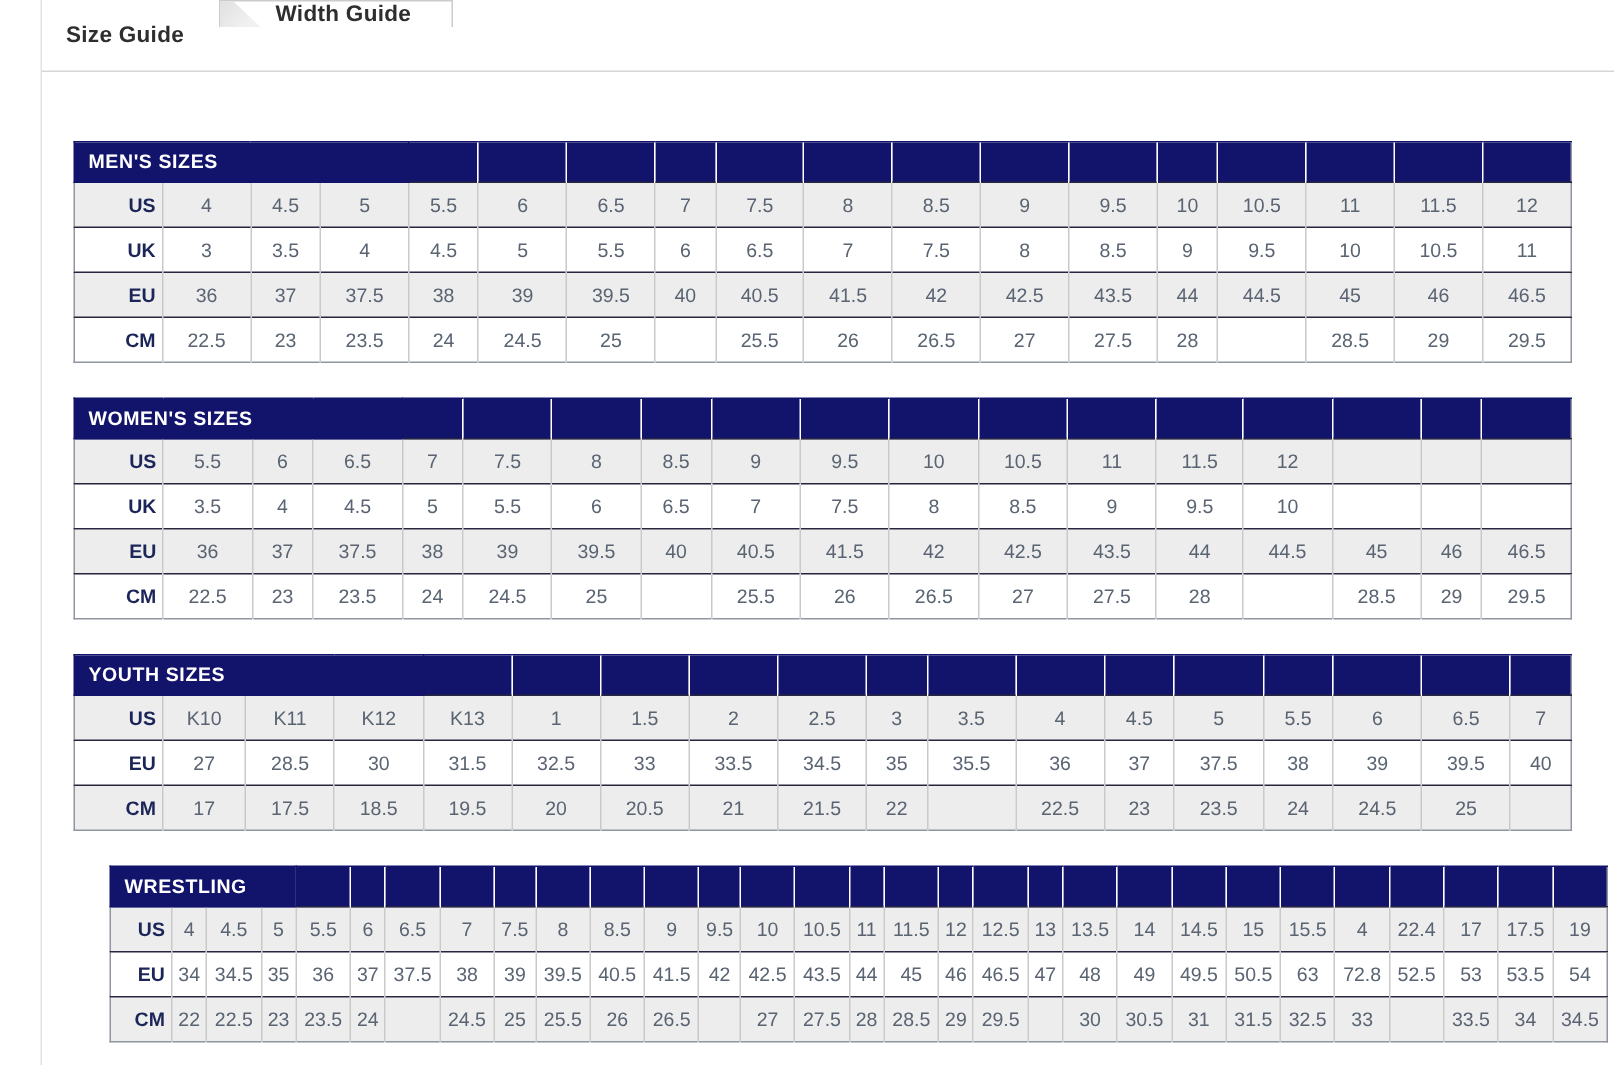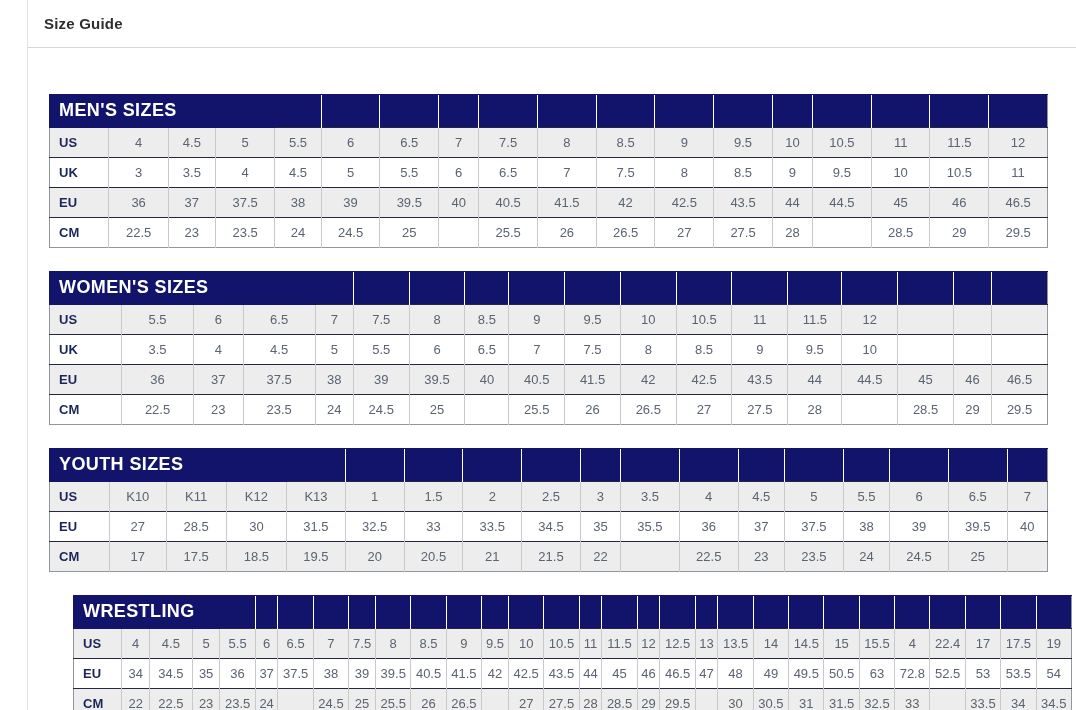--- a/index.html
+++ b/index.html
@@ -51,51 +51,55 @@
   
   .tables{padding:46px 28px 20px 21px;}
   table.size-table{
     border-collapse:collapse;width:100%;table-layout:auto;
     margin:0 0 23px 0;font-size:13px;
     border:1px solid var(--border-outer);
   }
   table.size-table:last-child{margin-bottom:0;margin-left:24px;}
   th.tbl-title{
     background:var(--navy);color:#ffffff;text-align:left;
-    font-size:18px;font-weight:bold;letter-spacing:.4px;
+    font-size:13px;font-weight:bold;letter-spacing:.4px;
     padding:5px 4px 6px 9px;border:1px solid var(--navy);
     white-space:nowrap;
   }
   th.hcell{
     background:var(--navy);
     border-top:1px solid var(--navy);
     border-left:1px solid #ffffff;
     padding:5px 0 6px 0;
   }
   tbody tr{border-top:1px solid var(--border-dark);}
   tbody tr:nth-child(odd){background:var(--row-alt);}
   tbody tr:nth-child(even){background:#ffffff;}
   th.rlabel{
-    font-weight:bold;color:var(--label-text);text-align:left;
+    font-weight:bold;color:var(--label-text);text-align:right;
     padding:7px 4px 7px 9px;white-space:nowrap;
   }
   td.cell{
     text-align:center;color:var(--value-text);
     padding:7px 4px;border-left:1px solid var(--border-light);
     white-space:nowrap;min-width:14px;
   }
   table.compact td.cell{padding:7px 2px;min-width:10px;}
 </style>
 </head>
 <body>
 
 <div class="panel">
 
   <div class="tabbar">
     <div class="tab-plain">Size Guide</div>
+    <div class="tab-boxed">
+      <span class="tab-fold"></span>
+      <span>Width Guide</span>
+    </div>
   </div>
 
   <div class="tables" id="tables">
       <table class="size-table">
         <thead>
           <tr>
             <th class="tbl-title" colspan="4">MEN'S SIZES</th>
             <th class="hcell"></th>
             <th class="hcell"></th>
             <th class="hcell"></th>

